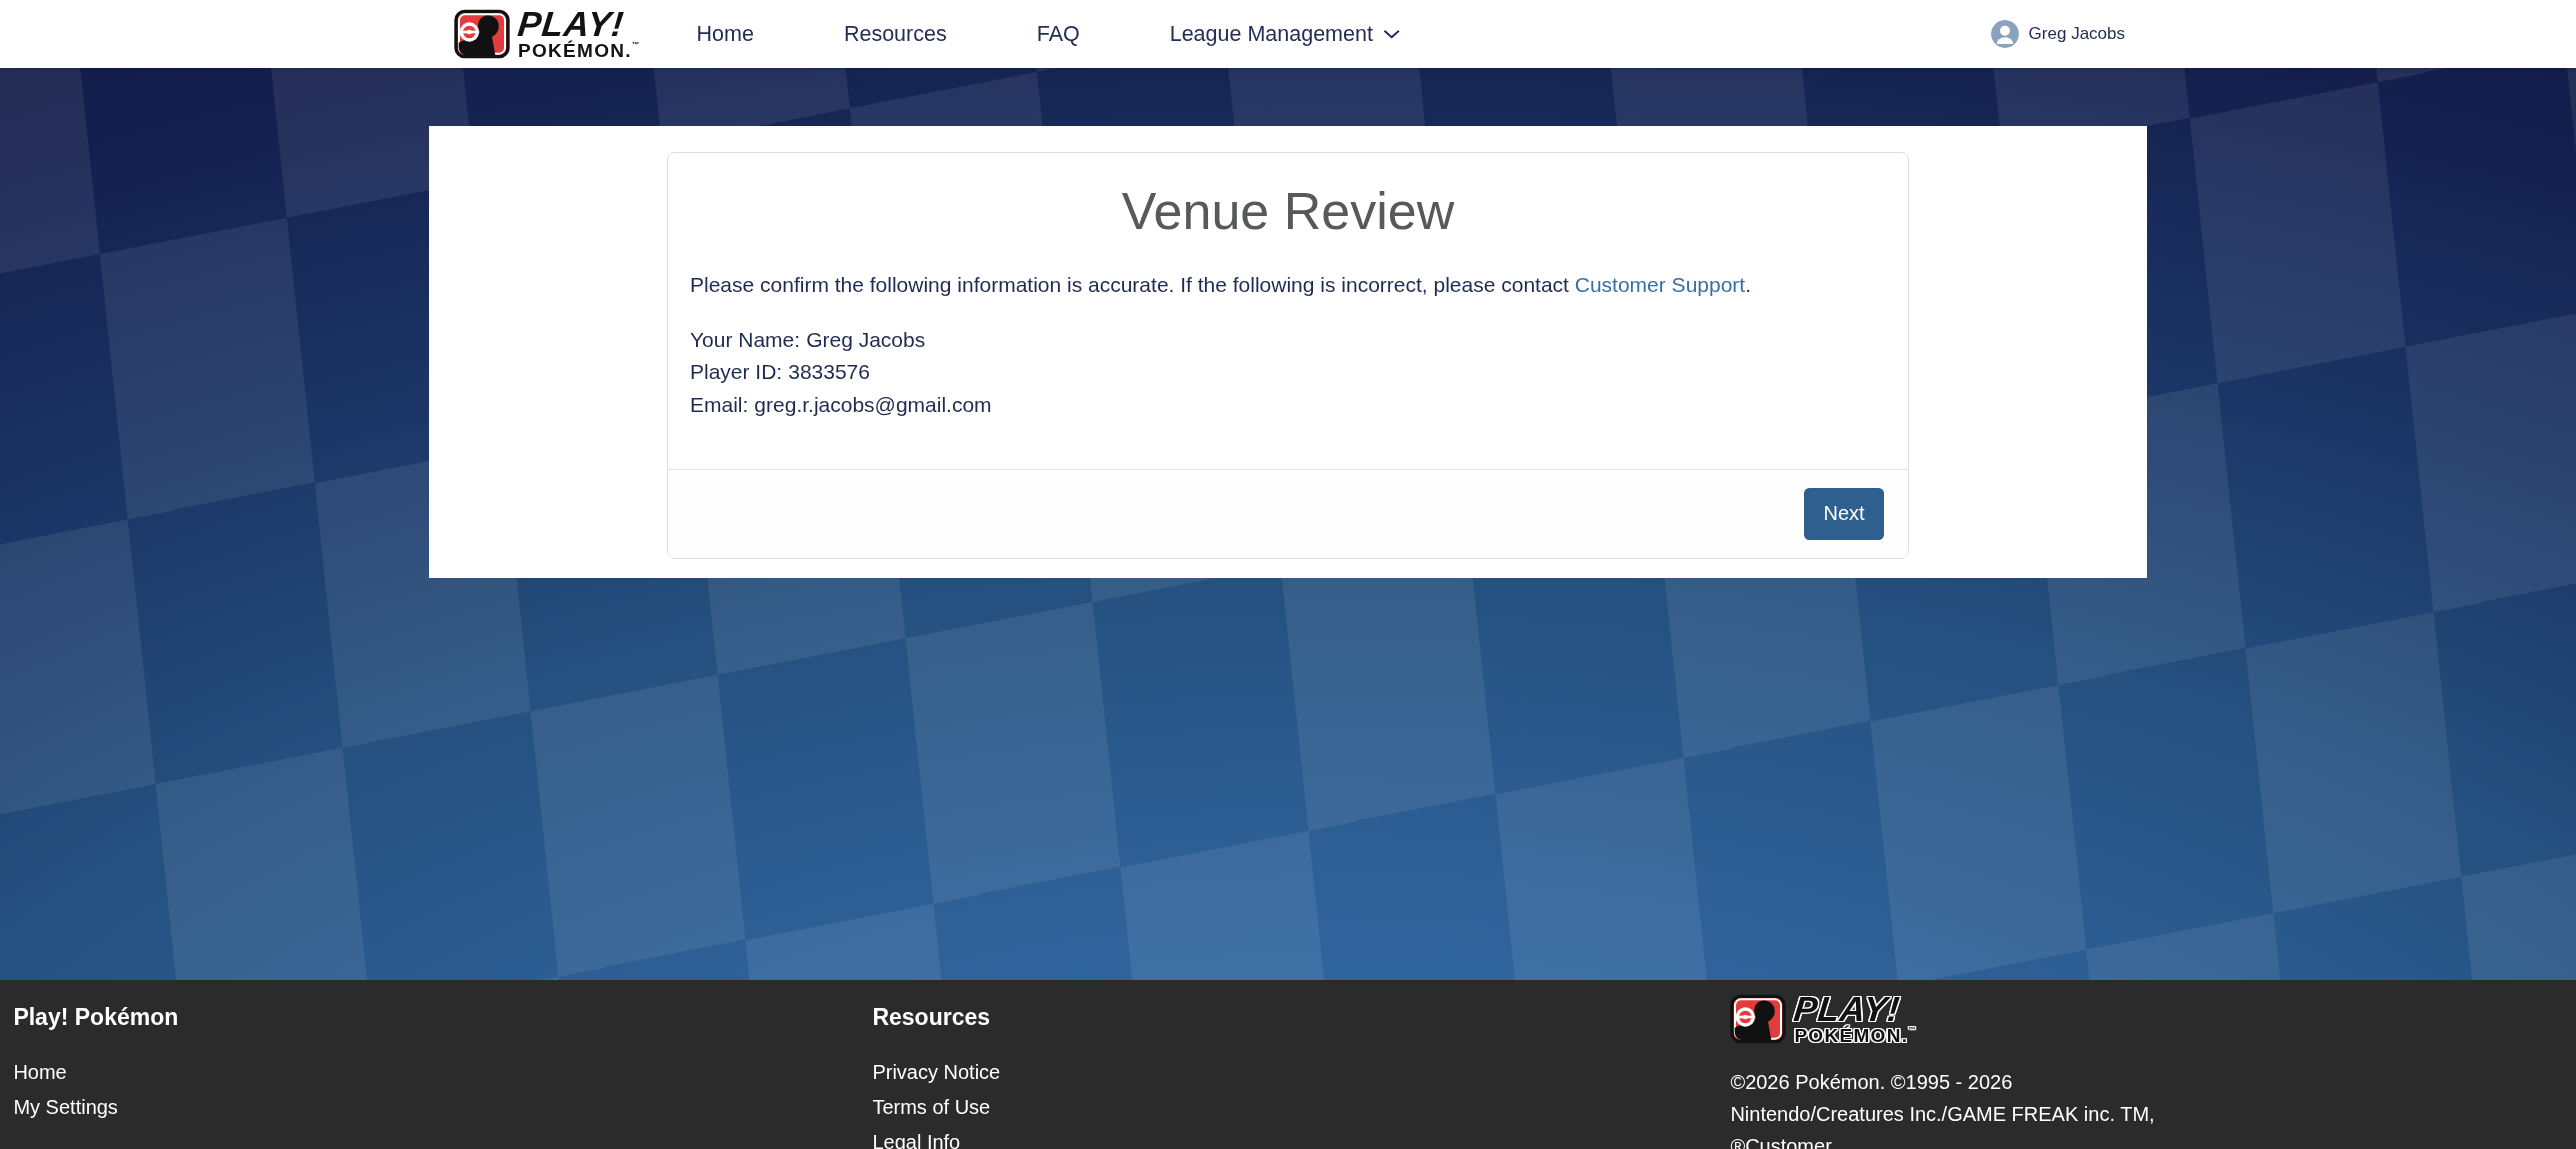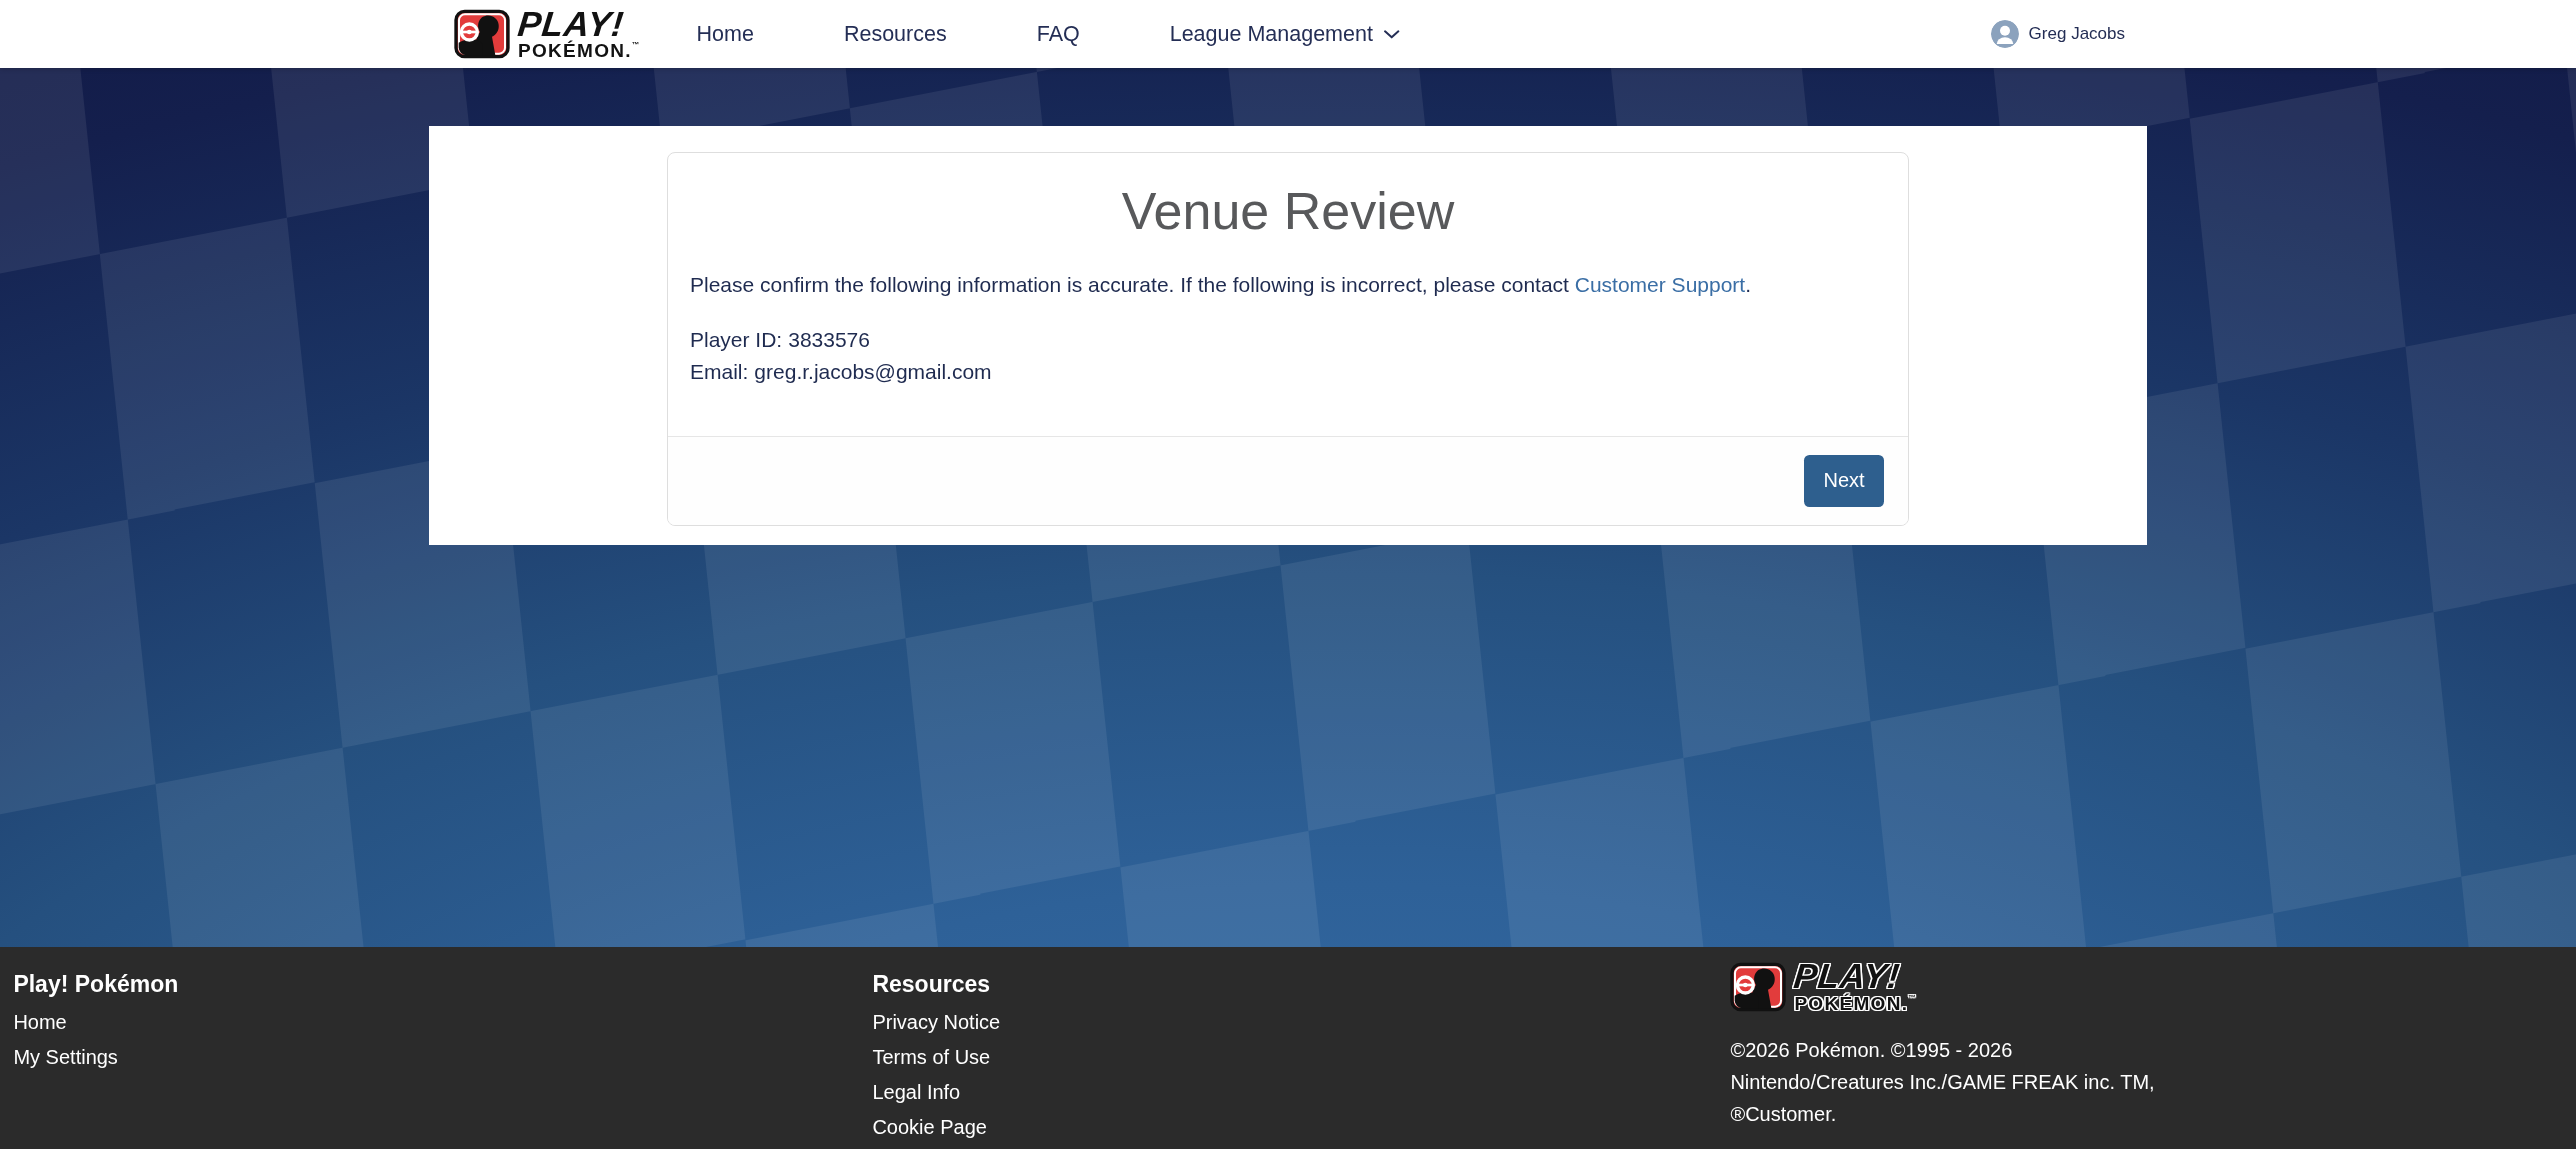--- a/index.html
+++ b/index.html
@@ -114,21 +114,21 @@
     margin-top: 402px;
     height: 288px;
     background: var(--footer-bg, #2b2b2b);
     color: #ffffff;
     display: flex;
     padding: 24px 27px 0 13.4px;
   }
   .footer-col-1 { width: 859px; }
   .footer-col-2 { width: 858px; }
   .footer-col-3 { flex: 1; margin-top: -10.7px; }
-  .footer-heading { font-size: 23px; font-weight: 700; color: #fff; margin-bottom: 8px; }
+  .footer-heading { font-size: 23px; font-weight: 700; color: #fff; margin-bottom: 25px; }
   .footer-links { list-style: none; }
   .footer-links li { line-height: 32px; }
   .footer-link { color: #ffffff; font-size: 20px; text-decoration: none; cursor: pointer; }
   .footer-copyright { margin-top: 20px; font-size: 20px; line-height: 32px; color: #ffffff; max-width: 523px; }
   .footer-copyright span { display: block; }
 </style>
 </head>
 <body>
 
 <div class="page-bg"></div>
@@ -180,20 +180,21 @@
   </div>
 </header>
 
 <main class="main-area">
   <div class="content-wrapper">
     <section class="review-card">
       <div class="card-body">
         <h1 class="card-title">Venue Review</h1>
         <p class="card-intro"><span>Please confirm the following information is accurate. If the following is incorrect, please contact </span><a class="text-link">Customer Support</a><span>.</span></p>
         <div class="info-block">
+          <div class="info-row"><span class="info-label">Your Name:</span><span>Greg Jacobs</span></div>
           <div class="info-row"><span class="info-label">Player ID:</span><span>3833576</span></div>
           <div class="info-row"><span class="info-label">Email:</span><span>greg.r.jacobs@gmail.com</span></div>
         </div>
       </div>
       <div class="card-footer">
         <button class="next-button">Next</button>
       </div>
     </section>
   </div>
 </main>

